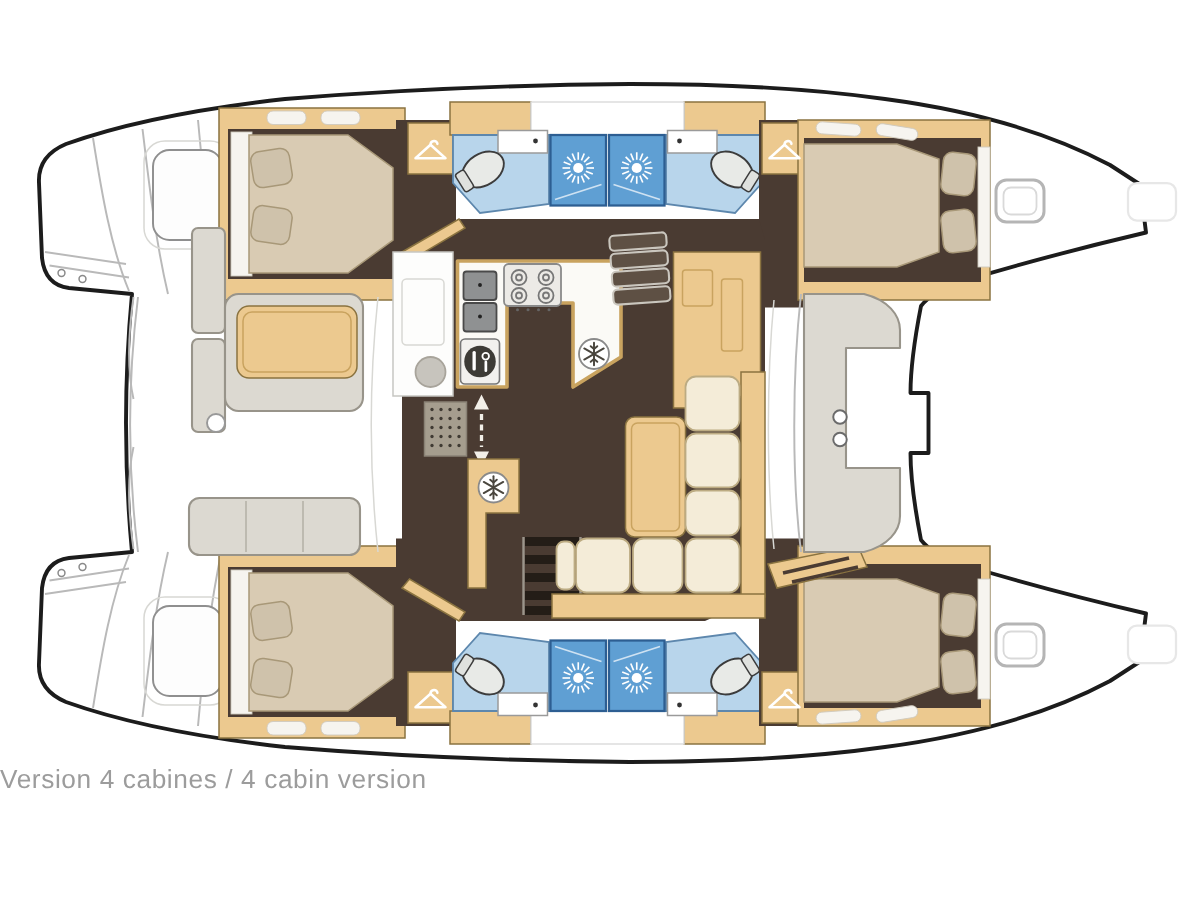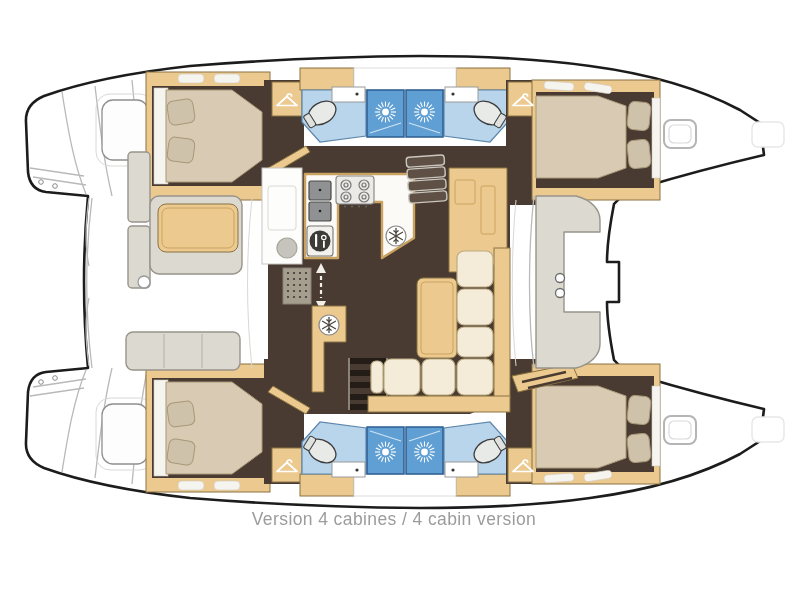--- a/index.html
+++ b/index.html
@@ -1,19 +1,19 @@
 <!DOCTYPE html>
 <html style="--hull-line: #1c1c1c; --wood: #ecc98f; --wood-edge: #8a7340; --wood-inner: #c9a35f; --floor: #4a3b32; --mattress: #d9cbb3; --mattress-edge: #a89878; --pillow: #cfc2ab; --linen: #f6f4ef; --bath-floor: #b8d5eb; --bath-edge: #5d87ad; --shower: #5f9fd3; --shower-edge: #2d5e92; --seat-gray: #dcd9d1; --seat-edge: #98948a; --sofa: #f4ecd8; --sofa-edge: #bcab82; --steel: #8f9192; --caption-gray: #9c9c9c; --line-gray: #b9b9b9;"><head>
 <meta charset="utf-8">
 <style>
   html,body{margin:0;padding:0;background:#fff;}
   .stage{position:relative;width:800px;height:599px;background:#fff;overflow:hidden;
          font-family:"Liberation Sans", sans-serif;}
   svg{position:absolute;left:0;top:0;}
-  .caption{position:absolute;left:0;top:509px;width:788px;text-align:center;
+  .caption{position:absolute;left:0;top:509px;width:788px;text-align:left;
            font-size:17.5px;letter-spacing:.4px;color:var(--caption-gray,#9c9c9c);}
   
   .hullline{fill:#fff;stroke:var(--hull-line,#1c1c1c);stroke-width:2.6;stroke-linejoin:round;}
   .wood{fill:var(--wood,#ecc98f);stroke:var(--wood-edge,#8a7340);stroke-width:1;}
   .woodline{fill:none;stroke:var(--wood-inner,#c9a35f);stroke-width:1;}
   .floor{fill:var(--floor,#4a3b32);stroke:none;}
   .matt{fill:var(--mattress,#d9cbb3);stroke:var(--mattress-edge,#a89878);stroke-width:1;}
   .pillow{fill:var(--pillow,#cfc2ab);stroke:var(--mattress-edge,#a89878);stroke-width:1;}
   .linen{fill:var(--linen,#f6f4ef);stroke:#cfcabe;stroke-width:.6;}
   .bath{fill:var(--bath-floor,#b8d5eb);stroke:var(--bath-edge,#5d87ad);stroke-width:1.2;}

